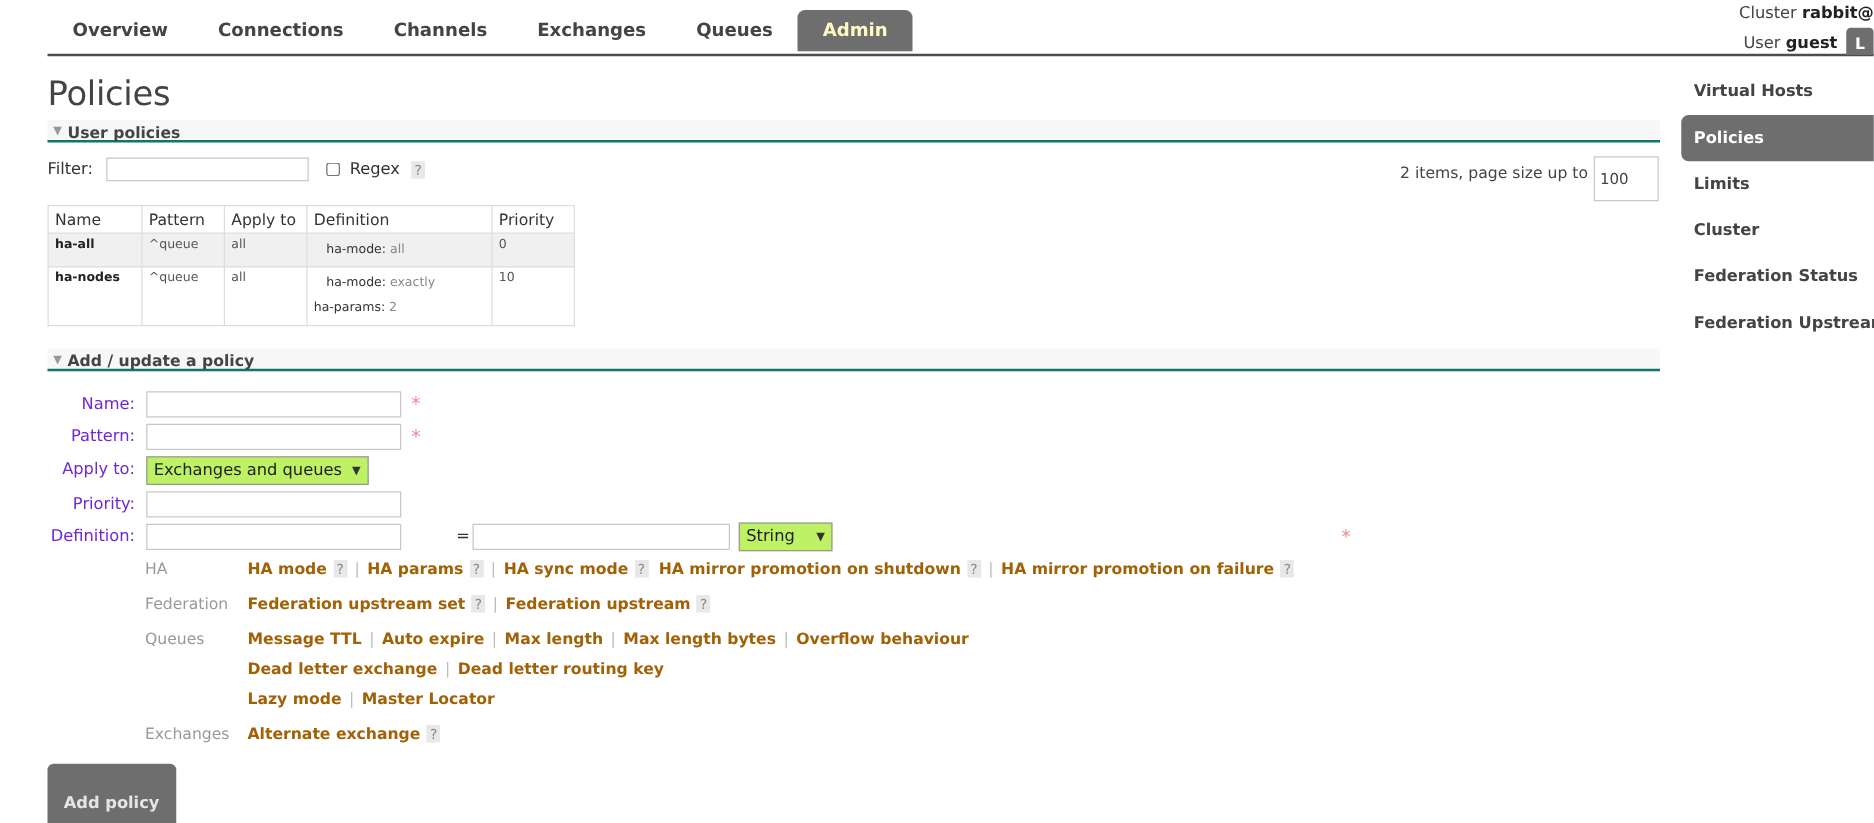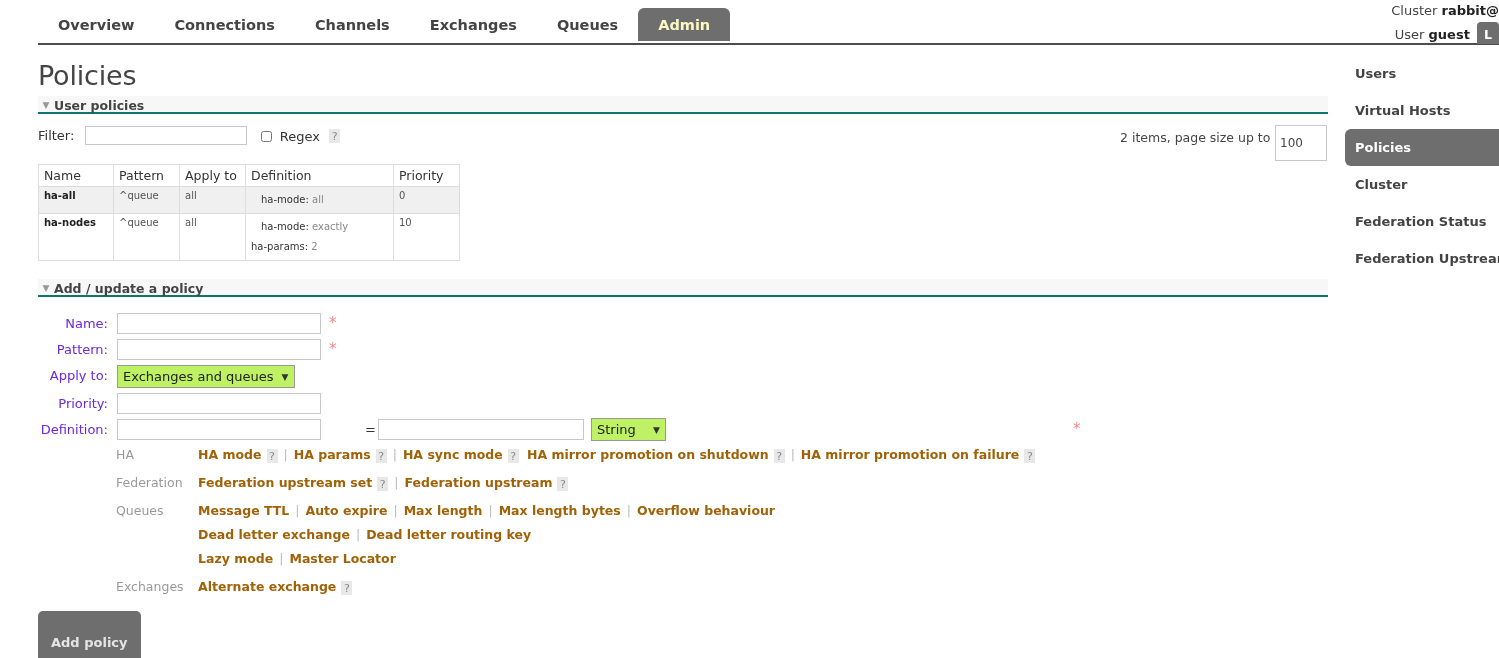--- a/index.html
+++ b/index.html
@@ -540,19 +540,19 @@
 <div class="hint-group" id="hint-exchanges">
     <div class="hint-cat">Exchanges</div>
     <div class="hint-lines">
       <div class="hint-line"><span class="hint-link">Alternate exchange</span><span class="help-q">?</span></div>
     </div>
   </div>
 
 <button id="add-policy-btn">Add policy</button>
 
 <div id="sidebar">
-    <div class="side-item">Users</div>
     <div class="side-item">Virtual Hosts</div>
     <div class="side-item active">Policies</div>
+    <div class="side-item">Limits</div>
     <div class="side-item">Cluster</div>
     <div class="side-item">Federation Status</div>
     <div class="side-item">Federation Upstreams</div>
   </div>
 
 </body></html>

